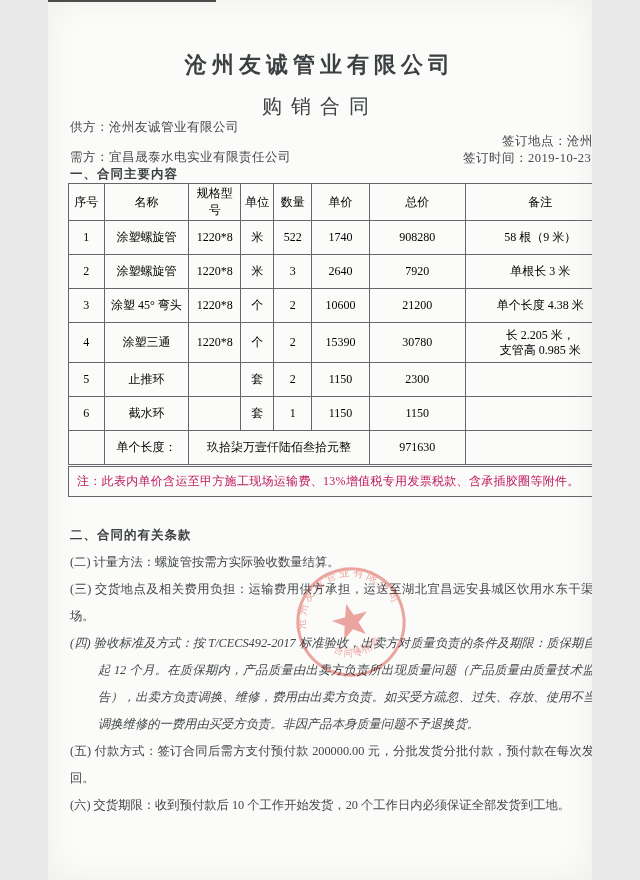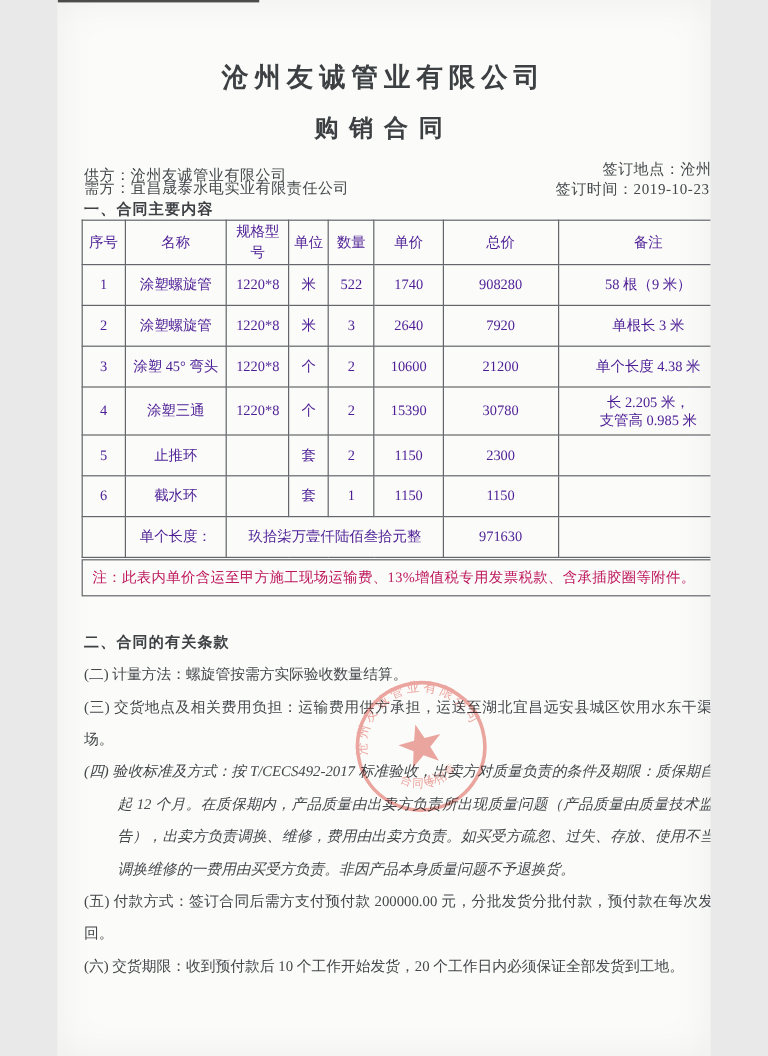--- a/index.html
+++ b/index.html
@@ -7,27 +7,27 @@
     position:relative;width:544px;height:880px;margin:0 auto;
     background:#fbfbf9;
     box-shadow:inset 0 0 34px rgba(0,0,0,0.055);
     overflow:hidden;
     font-family:"Liberation Serif","DejaVu Serif",serif;
     color:#43474a;
   }
   .artifact{position:absolute;}
   .abs{position:absolute;}
   .doc-company{top:50px;left:0;width:100%;text-align:center;font-size:22px;letter-spacing:5px;font-weight:600;color:#3c4043;}
-  .doc-title{top:93px;left:0;width:100%;text-align:center;font-size:20px;letter-spacing:9px;font-weight:700;color:#3c4043;}
+  .doc-title{top:93px;left:0;width:100%;text-align:center;font-size:20px;letter-spacing:9px;font-weight:400;color:#3c4043;}
   .meta{font-size:12.5px;color:#44484b;letter-spacing:0.5px;white-space:nowrap;}
   .sec-title{font-size:12.5px;font-weight:700;color:#3d4144;letter-spacing:1px;}
   table.items{
     position:absolute;left:20px;top:183px;width:548px;
     border-collapse:collapse;table-layout:fixed;
-    font-size:12px;color:#4c1d95;
+    font-size:12px;color:#000000;
   }
   table.items td,table.items th{
     border:1px solid #63666a;text-align:center;vertical-align:middle;
     padding:1px 2px;font-weight:normal;overflow:hidden;
   }
   tr.r-head{height:30px;}
   tr.r-item{height:34px;}
   tr.r-item4{height:40px;}
   tr.r-total{height:34px;}
   .cell-remark{white-space:pre-line;line-height:15px;}
@@ -52,21 +52,21 @@
 
 <div id="paper">
 
   <div class="artifact" style="left:0;top:0;width:168px;height:2px;background:#2e2e2e;opacity:.85;"></div>
   <div class="artifact" style="left:545px;top:1px;width:26px;height:7px;background:#e7e7e5;"></div>
   <div class="artifact" style="left:584px;top:0;width:44px;height:13px;background:#ededeb;"></div>
 
   <div class="abs doc-company">沧州友诚管业有限公司</div>
   <div class="abs doc-title">购销合同</div>
 
-  <div class="abs meta" style="left:22px;top:119px;margin-top:19px;">
+  <div class="abs meta" style="left:22px;top:119px;">
     <span>供方：</span><span>沧州友诚管业有限公司</span>
   </div>
   <div class="abs meta" style="left:415px;top:133px;margin-left:39px;">
     <span>签订地点：</span><span>沧州</span>
   </div>
   <div class="abs meta" style="left:22px;top:149px;">
     <span>需方：</span><span>宜昌晟泰水电实业有限责任公司</span>
   </div>
   <div class="abs meta" style="left:415px;top:150px;">
     <span>签订时间：</span><span>2019-10-23</span>

